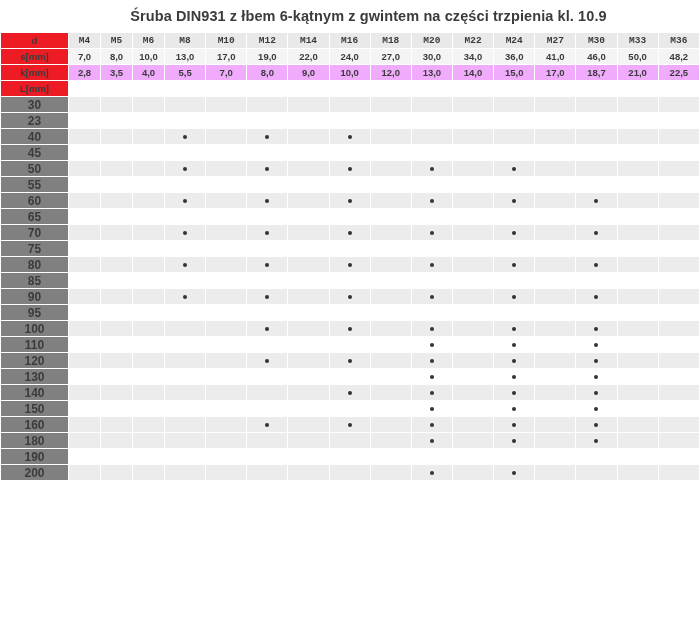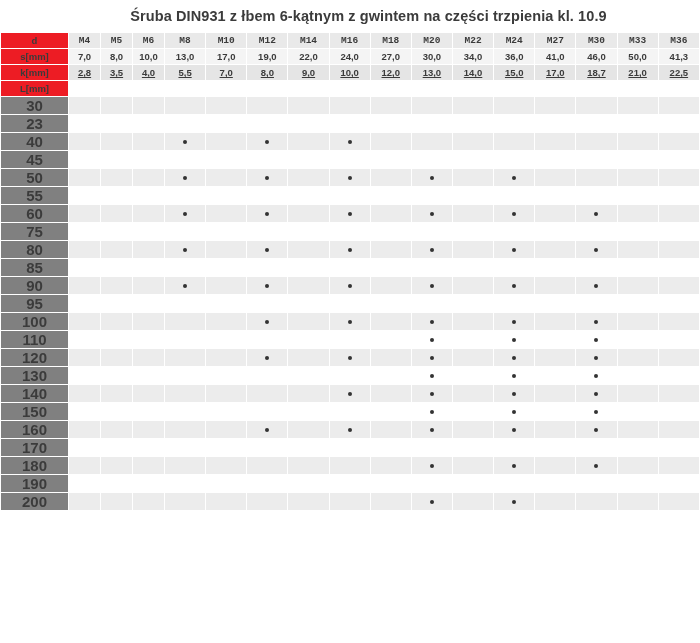--- a/index.html
+++ b/index.html
@@ -59,31 +59,30 @@
     color: #3b3b3b;
     font-weight: bold;
     font-family: Liberation Mono, monospace;
   }
   .val-light {
     background: #f4f4f4;
     color: #3b3b3b;
     font-weight: bold;
   }
   .val-dark {
-    background: #e5e5e5;
+    background: #f0abfc;
     color: #3b3b3b;
     font-weight: bold;
-    text-decoration: underline;
   }
   
   .row-lbl {
     background: #808080;
     color: #ffffff;
     font-weight: bold;
-    font-size: 15px;
+    font-size: 12px;
   }
   .cell-a { background: #ffffff; }
   .cell-b { background: #ececec; }
   .dot::after {
     content: "";
     display: inline-block;
     width: 4px;
     height: 4px;
     border-radius: 50%;
     background: #333333;
@@ -149,21 +148,21 @@
           <td class="val-light">19,0</td>
           <td class="val-light">22,0</td>
           <td class="val-light">24,0</td>
           <td class="val-light">27,0</td>
           <td class="val-light">30,0</td>
           <td class="val-light">34,0</td>
           <td class="val-light">36,0</td>
           <td class="val-light">41,0</td>
           <td class="val-light">46,0</td>
           <td class="val-light">50,0</td>
-          <td class="val-light">41,3</td>
+          <td class="val-light">48,2</td>
         </tr>
       <tr>
           <th class="hdr-red">k[mm]</th>
           <td class="val-dark">2,8</td>
           <td class="val-dark">3,5</td>
           <td class="val-dark">4,0</td>
           <td class="val-dark">5,5</td>
           <td class="val-dark">7,0</td>
           <td class="val-dark">8,0</td>
           <td class="val-dark">9,0</td>
@@ -325,20 +324,58 @@
           <td class="cell-b"></td>
           <td class="cell-b dot"></td>
           <td class="cell-b"></td>
           <td class="cell-b dot"></td>
           <td class="cell-b"></td>
           <td class="cell-b dot"></td>
           <td class="cell-b"></td>
           <td class="cell-b"></td>
         </tr>
         <tr>
+          <th class="row-lbl">65</th>
+          <td class="cell-a"></td>
+          <td class="cell-a"></td>
+          <td class="cell-a"></td>
+          <td class="cell-a"></td>
+          <td class="cell-a"></td>
+          <td class="cell-a"></td>
+          <td class="cell-a"></td>
+          <td class="cell-a"></td>
+          <td class="cell-a"></td>
+          <td class="cell-a"></td>
+          <td class="cell-a"></td>
+          <td class="cell-a"></td>
+          <td class="cell-a"></td>
+          <td class="cell-a"></td>
+          <td class="cell-a"></td>
+          <td class="cell-a"></td>
+        </tr>
+        <tr>
+          <th class="row-lbl">70</th>
+          <td class="cell-b"></td>
+          <td class="cell-b"></td>
+          <td class="cell-b"></td>
+          <td class="cell-b dot"></td>
+          <td class="cell-b"></td>
+          <td class="cell-b dot"></td>
+          <td class="cell-b"></td>
+          <td class="cell-b dot"></td>
+          <td class="cell-b"></td>
+          <td class="cell-b dot"></td>
+          <td class="cell-b"></td>
+          <td class="cell-b dot"></td>
+          <td class="cell-b"></td>
+          <td class="cell-b dot"></td>
+          <td class="cell-b"></td>
+          <td class="cell-b"></td>
+        </tr>
+        <tr>
           <th class="row-lbl">75</th>
           <td class="cell-a"></td>
           <td class="cell-a"></td>
           <td class="cell-a"></td>
           <td class="cell-a"></td>
           <td class="cell-a"></td>
           <td class="cell-a"></td>
           <td class="cell-a"></td>
           <td class="cell-a"></td>
           <td class="cell-a"></td>
@@ -551,39 +588,20 @@
           <td class="cell-b"></td>
           <td class="cell-b dot"></td>
           <td class="cell-b"></td>
           <td class="cell-b dot"></td>
           <td class="cell-b"></td>
           <td class="cell-b dot"></td>
           <td class="cell-b"></td>
           <td class="cell-b dot"></td>
           <td class="cell-b"></td>
           <td class="cell-b"></td>
-        </tr>
-        <tr>
-          <th class="row-lbl">170</th>
-          <td class="cell-a"></td>
-          <td class="cell-a"></td>
-          <td class="cell-a"></td>
-          <td class="cell-a"></td>
-          <td class="cell-a"></td>
-          <td class="cell-a"></td>
-          <td class="cell-a"></td>
-          <td class="cell-a"></td>
-          <td class="cell-a"></td>
-          <td class="cell-a"></td>
-          <td class="cell-a"></td>
-          <td class="cell-a"></td>
-          <td class="cell-a"></td>
-          <td class="cell-a"></td>
-          <td class="cell-a"></td>
-          <td class="cell-a"></td>
         </tr>
         <tr>
           <th class="row-lbl">180</th>
           <td class="cell-b"></td>
           <td class="cell-b"></td>
           <td class="cell-b"></td>
           <td class="cell-b"></td>
           <td class="cell-b"></td>
           <td class="cell-b"></td>
           <td class="cell-b"></td>

